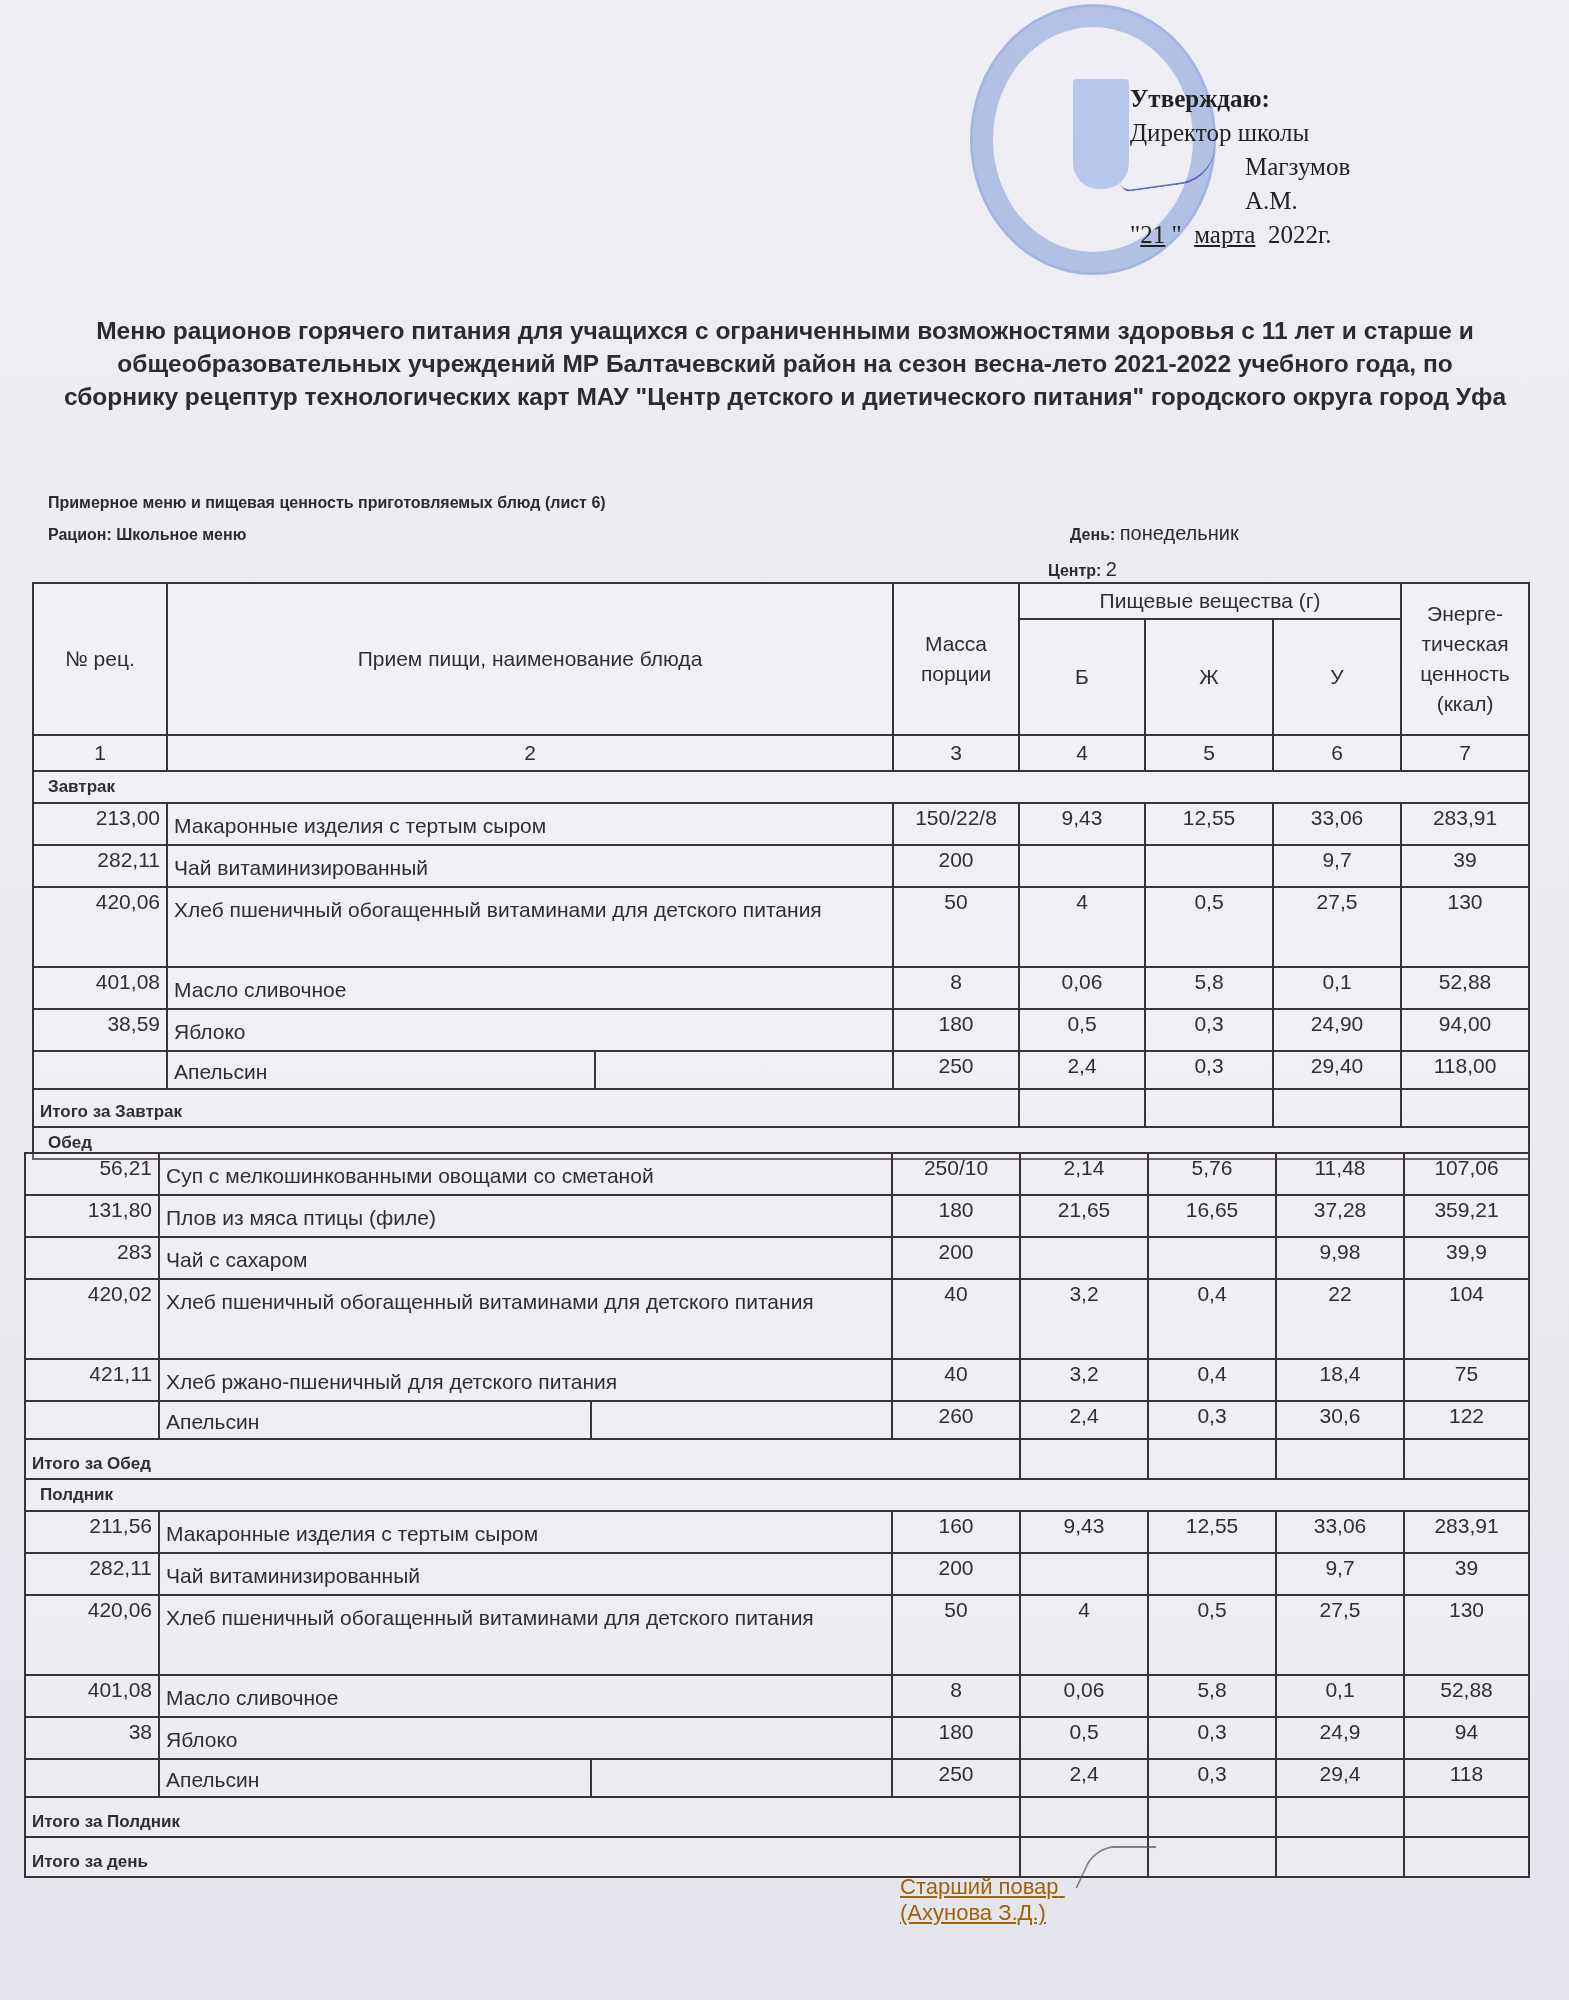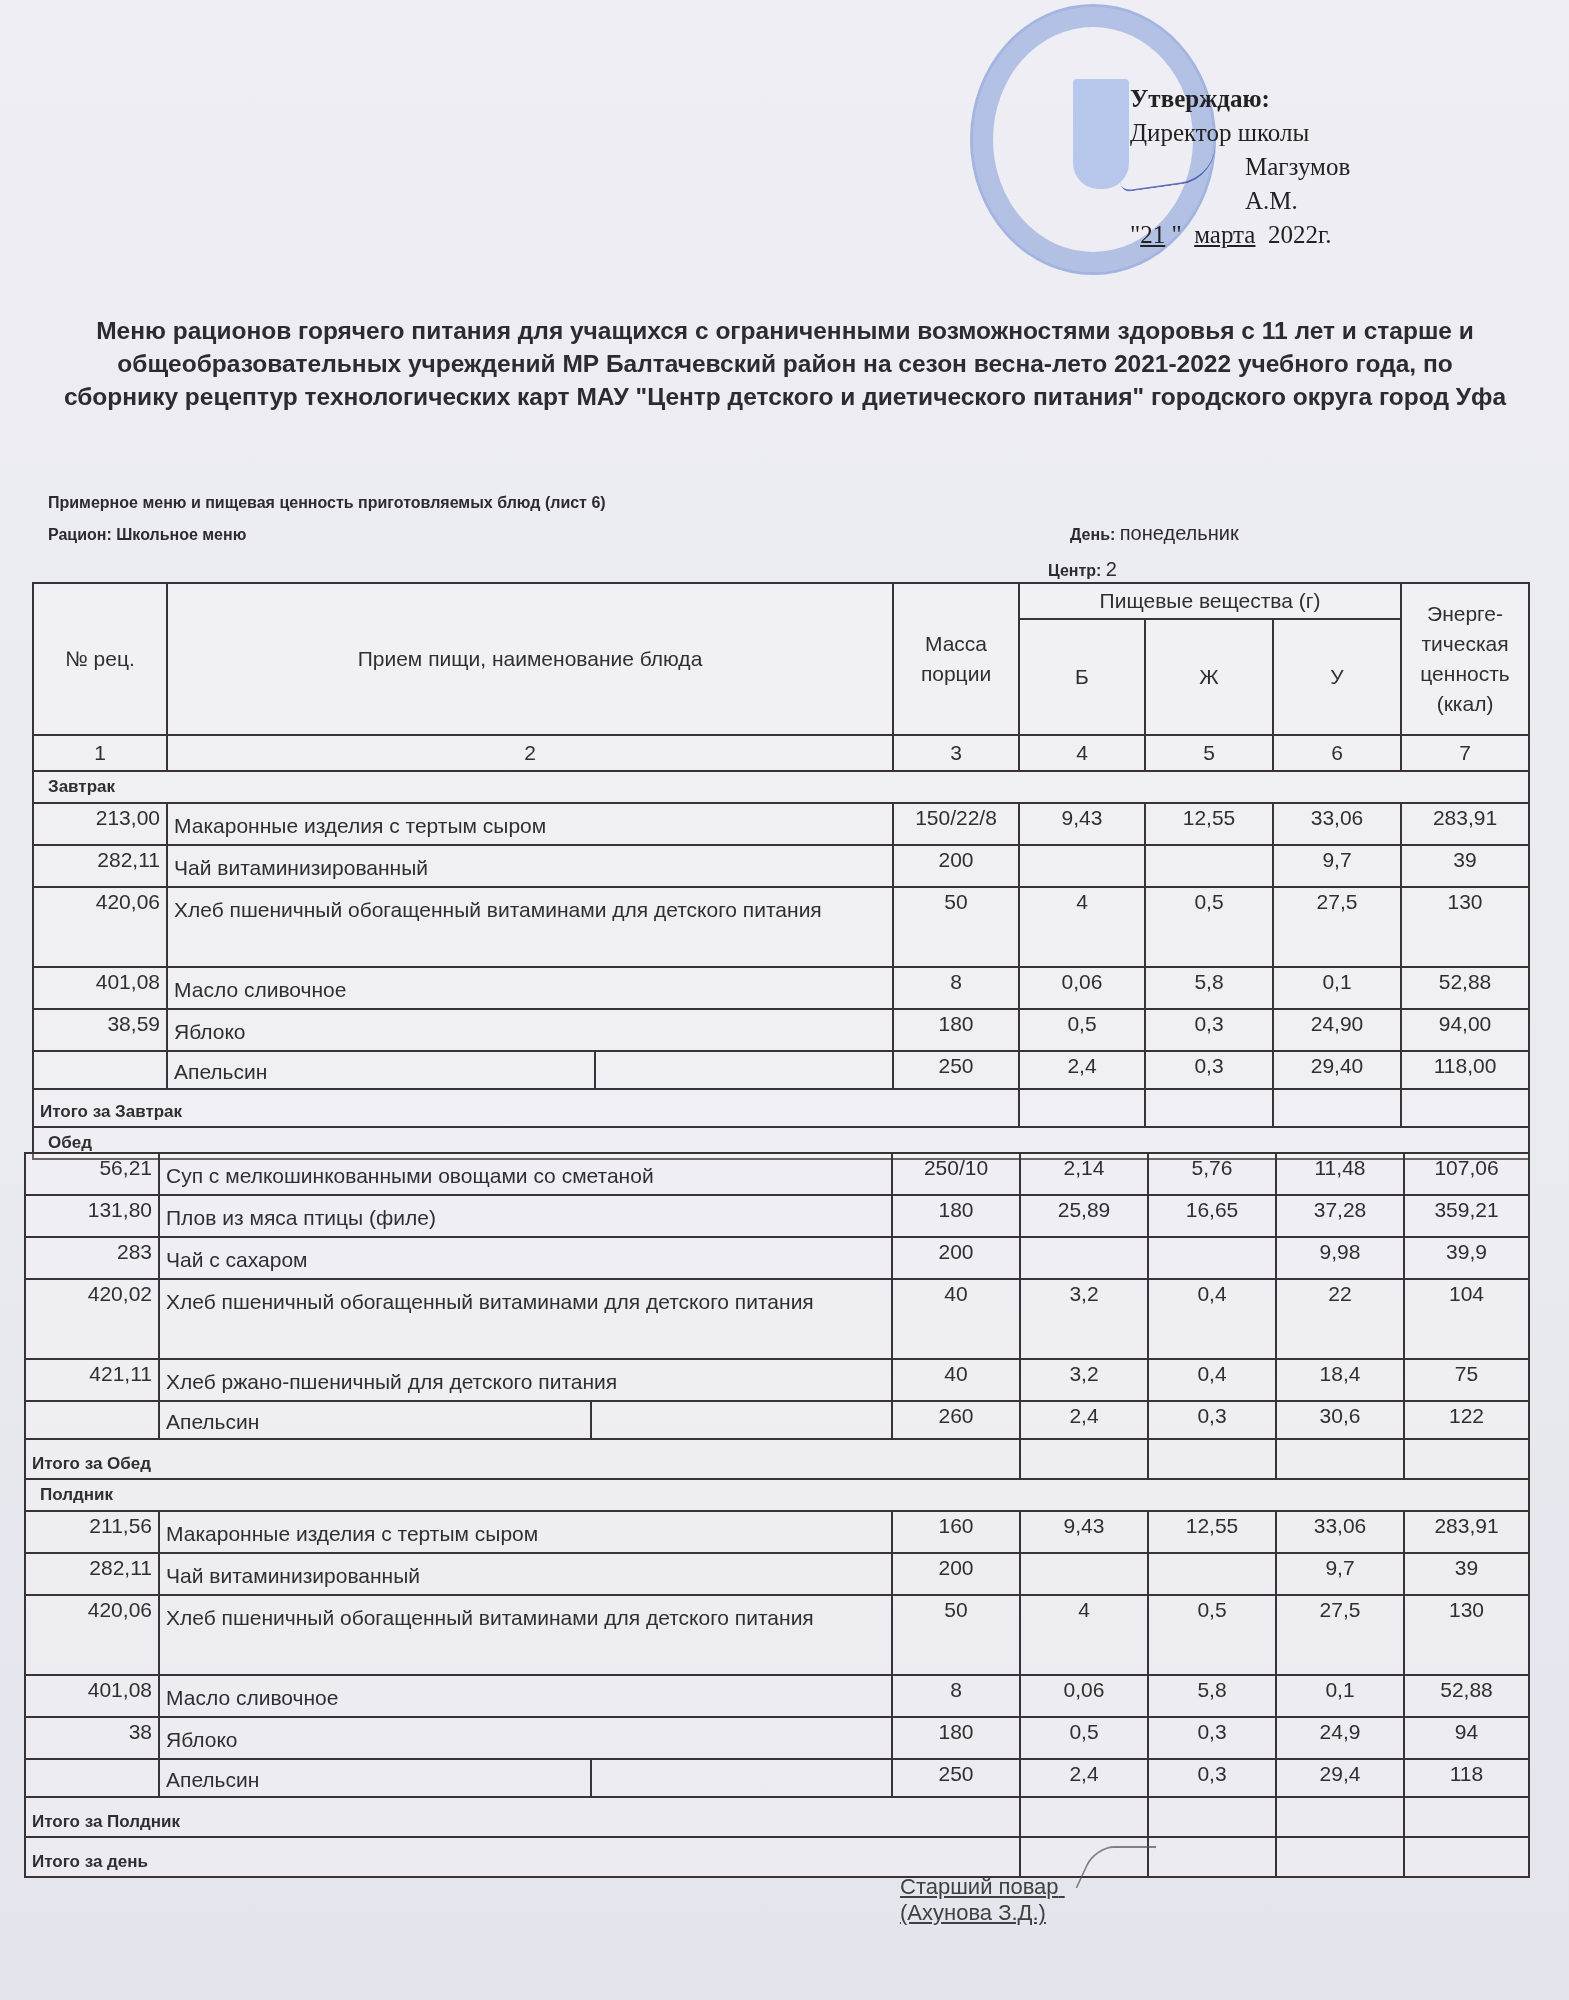--- a/index.html
+++ b/index.html
@@ -41,21 +41,21 @@
   table { border-collapse: collapse; position: absolute; table-layout: fixed; }
   td, th { border: 2px solid #3a3234; padding: 0 6px; font-size: 21px; color: #2e2e33; vertical-align: top; background: rgba(255,255,255,0.25); }
   th { font-weight: normal; vertical-align: middle; text-align: center; line-height: 30px; }
   td.num { text-align: center; padding-top: 2px; }
   td.code { text-align: right; padding-top: 2px; }
   td.name { text-align: left; padding-top: 4px; line-height: 36px; }
   .section-label { font-weight: bold; font-size: 17px; padding-left: 14px; height: 30px; vertical-align: middle; }
   .total-label { font-weight: bold; font-size: 17px; vertical-align: bottom; padding-bottom: 4px; }
   .colnum td { text-align: center; font-size: 21px; height: 34px; vertical-align: middle; }
 
-  .footer { position: absolute; left: 900px; top: 1860px; font-size: 22px; color: #404040; text-decoration: underline; }
+  .footer { position: absolute; left: 900px; top: 1860px; font-size: 22px; color: #a16207; text-decoration: underline; }
   .sig-cook { display: inline-block; width: 110px; height: 30px; border-bottom: 0; position: relative; }
   .sig-cook::after { content: ""; position: absolute; left: 20px; top: -18px; width: 60px; height: 40px; border-left: 2px solid #555; border-top: 2px solid #555; transform: skew(-25deg); border-radius: 20px 0 0 0; opacity: .7; }
 </style>
 </head>
 <body>
 
 <div class="page">
 
   <div class="stamp"></div>
   <div class="stamp-emblem"></div>
@@ -210,21 +210,21 @@
           <td class="num">250/10</td>
           <td class="num">2,14</td>
           <td class="num">5,76</td>
           <td class="num">11,48</td>
           <td class="num">107,06</td>
         </tr>
         <tr>
           <td class="code">131,80</td>
           <td class="name">Плов из мяса птицы (филе)</td>
           <td class="num">180</td>
-          <td class="num">25,89</td>
+          <td class="num">21,65</td>
           <td class="num">16,65</td>
           <td class="num">37,28</td>
           <td class="num">359,21</td>
         </tr>
         <tr>
           <td class="code">283</td>
           <td class="name">Чай с сахаром</td>
           <td class="num">200</td>
           <td class="num"></td>
           <td class="num"></td>

